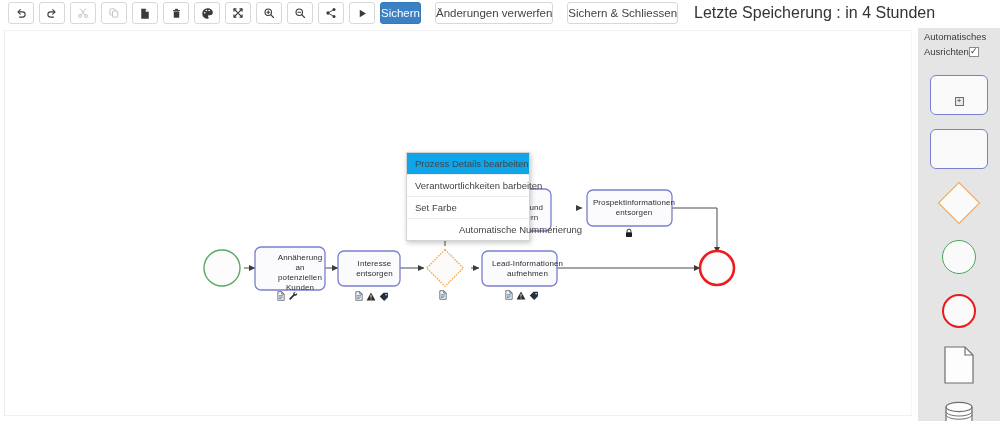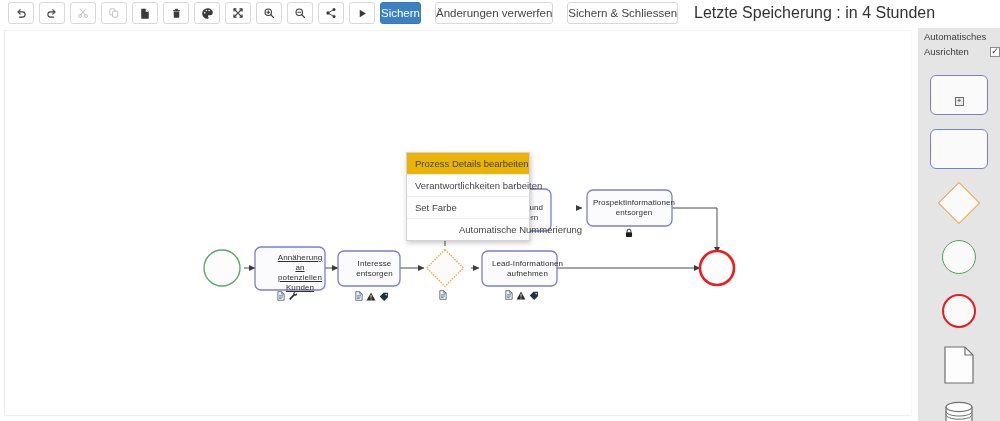--- a/index.html
+++ b/index.html
@@ -101,37 +101,37 @@
   }
   .ctx-item {
     padding: 5px 7px 5px 8px;
     color: #444;
     white-space: nowrap;
     border-bottom: 1px solid #ededed;
     cursor: pointer;
     background: #ffffff;
   }
   .ctx-item:last-child { border-bottom: none; margin-left: 44px; }
-  .ctx-item.active { background: #eab308; text-align: right; }
+  .ctx-item.active { background: #0ea5e9; text-align: right; }
 
   
   #palette {
     position: absolute;
     left: 918px; top: 28px;
     width: 82px; height: 393px;
     background: #e5e5e5;
   }
   .pal-head {
     font-size: 9.5px;
     color: #3a3a3a;
     line-height: 13px;
     padding-left: 6px;
     padding-top: 2px;
   }
-  .pal-check-row { display: flex; align-items: center; gap: 14px; justify-content: space-between; }
+  .pal-check-row { display: flex; align-items: center; gap: 0; }
   .pal-check {
     width: 10px; height: 10px;
     border: 1px solid #8b8b8b;
     display: inline-flex; align-items: center; justify-content: center;
     font-size: 9px; color: #333; line-height: 1;
     background: #fff;
     cursor: pointer;
   }
   .pal-items {
     margin-top: 16px;
@@ -307,21 +307,21 @@
 
     <rect x="485" y="158" width="61" height="42" rx="6" fill="#fbfbfd" stroke="#7b7fd0" stroke-width="1.3"></rect>
 
     <rect x="582" y="159" width="85" height="36" rx="6" fill="#fbfbfd" stroke="#7b7fd0" stroke-width="1.3"></rect>
 
     <rect x="477" y="220" width="75" height="35" rx="6" fill="#fbfbfd" stroke="#7b7fd0" stroke-width="1.3"></rect>
 
     <circle cx="712" cy="237" r="17" fill="#fdfdfd" stroke="#ee1c1c" stroke-width="2.6"></circle>
   </svg>
 
-  <div class="node-label" style="left:252px; top:222px; width:86px;text-decoration:underline;">
+  <div class="node-label" style="left:252px; top:222px; width:86px;">
     <span>Annäherung</span><br>
     <span>an</span><br>
     <span>potenziellen</span><br>
     <span>Kunden</span>
   </div>
 
   <div class="node-label" style="left:334px; top:228px; width:71px;">
     <span>Interesse</span><br>
     <span>entsorgen</span>
   </div>

